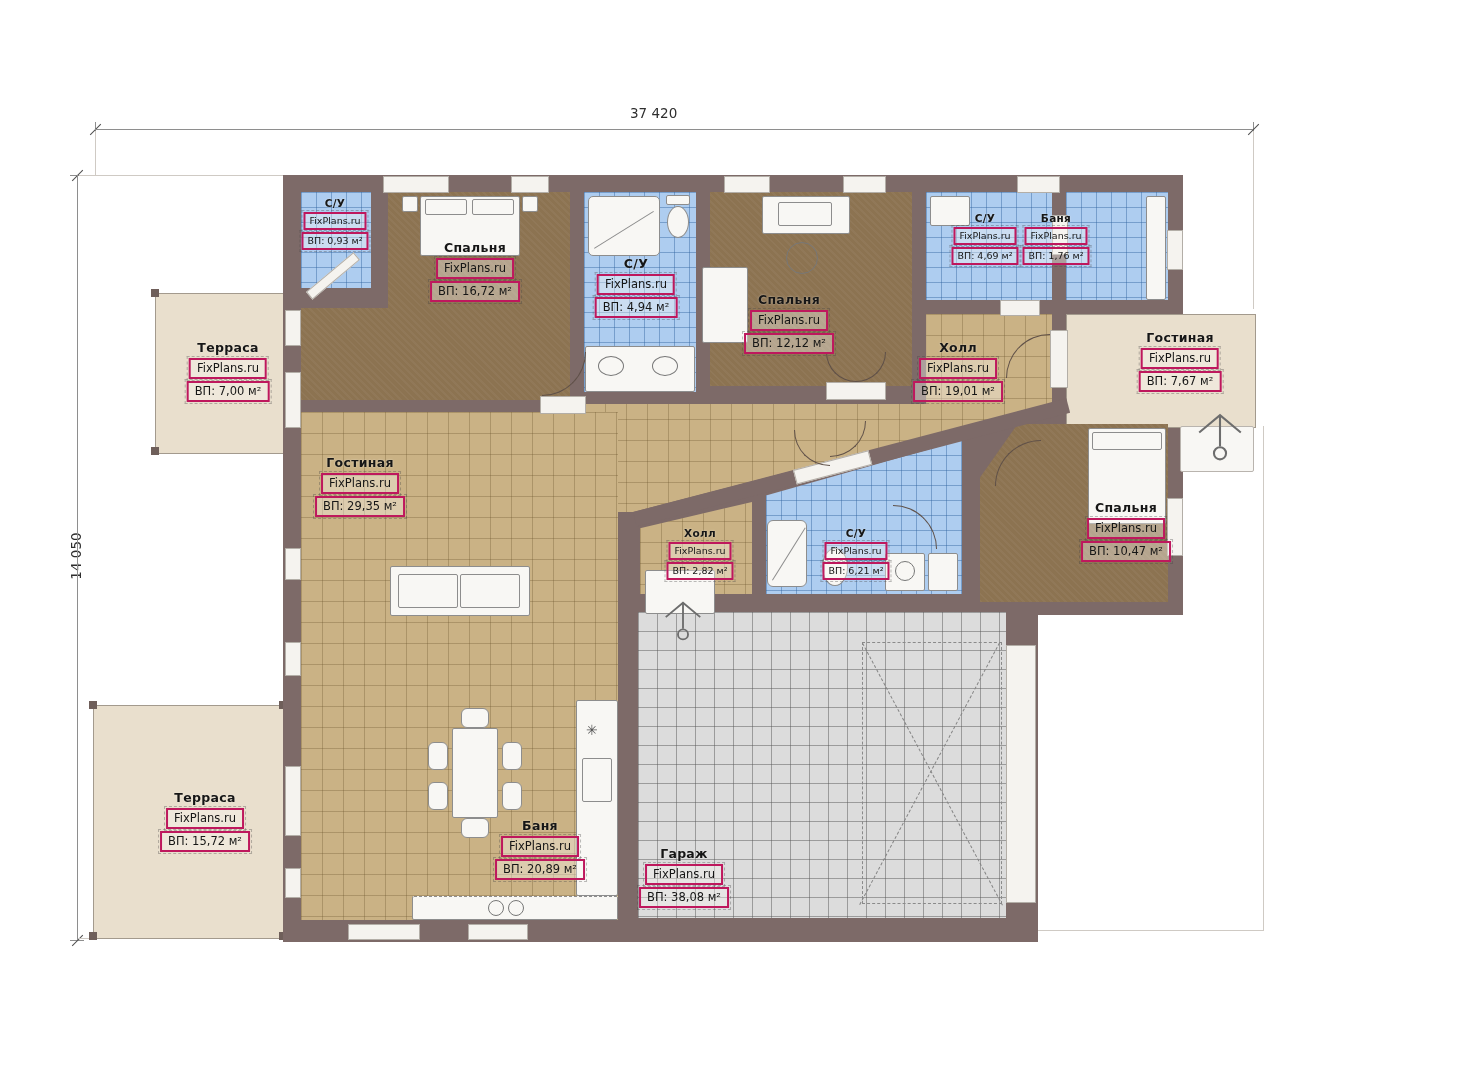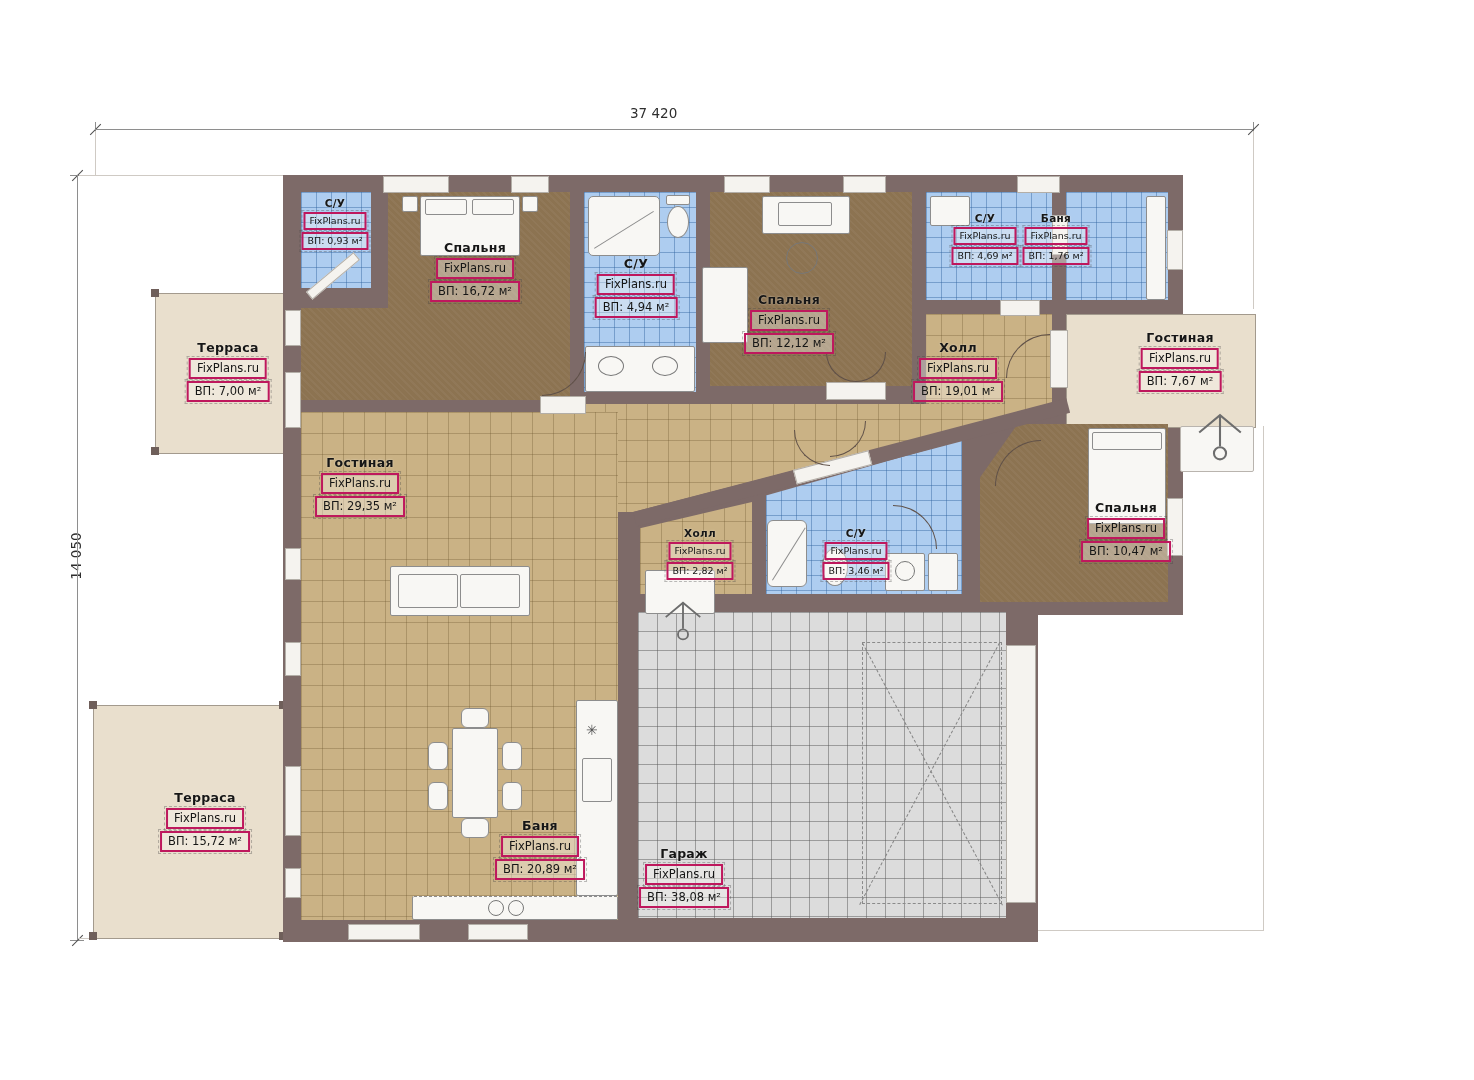--- a/index.html
+++ b/index.html
@@ -268,21 +268,21 @@
     <div class="box">ВП: 29,35 м²</div>
   </div>
   <div class="rlabel sm" style="left:700px;top:527px;">
     <div class="rn">Холл</div>
     <div class="box">FixPlans.ru</div>
     <div class="box">ВП: 2,82 м²</div>
   </div>
   <div class="rlabel sm" style="left:856px;top:527px;">
     <div class="rn">С/У</div>
     <div class="box">FixPlans.ru</div>
-    <div class="box">ВП: 3,46 м²</div>
+    <div class="box">ВП: 6,21 м²</div>
   </div>
   <div class="rlabel" style="left:1126px;top:500px;">
     <div class="rn">Спальня</div>
     <div class="box">FixPlans.ru</div>
     <div class="box">ВП: 10,47 м²</div>
   </div>
   <div class="rlabel" style="left:205px;top:790px;">
     <div class="rn">Терраса</div>
     <div class="box">FixPlans.ru</div>
     <div class="box">ВП: 15,72 м²</div>

